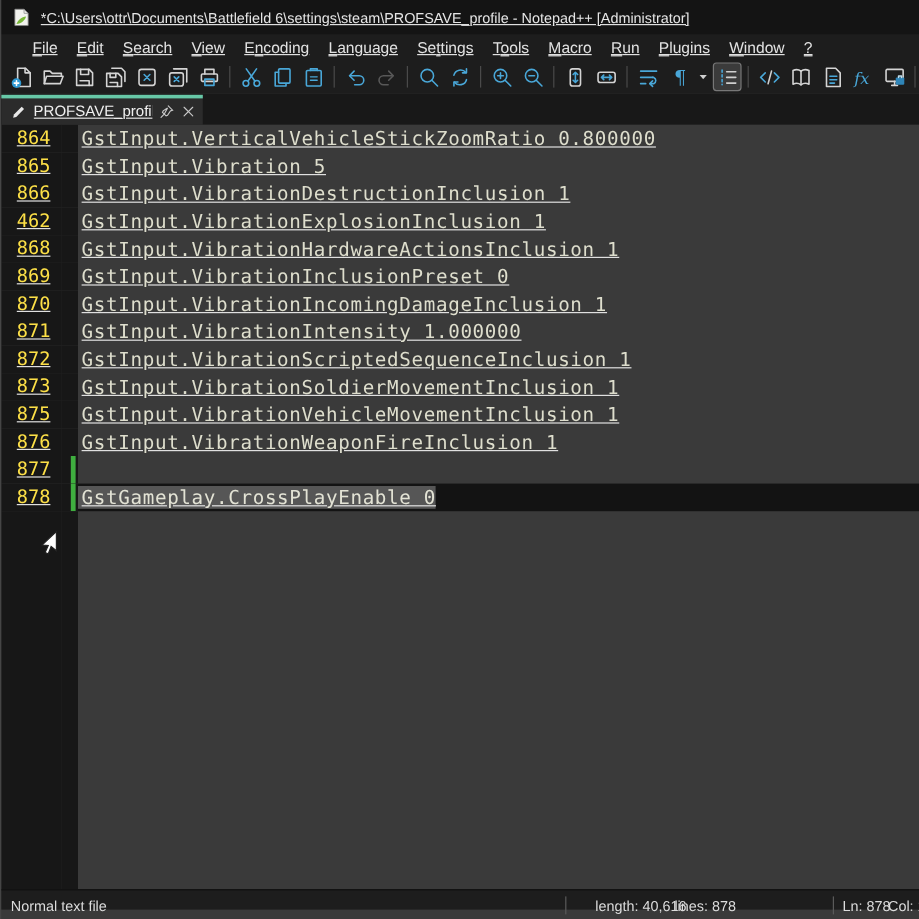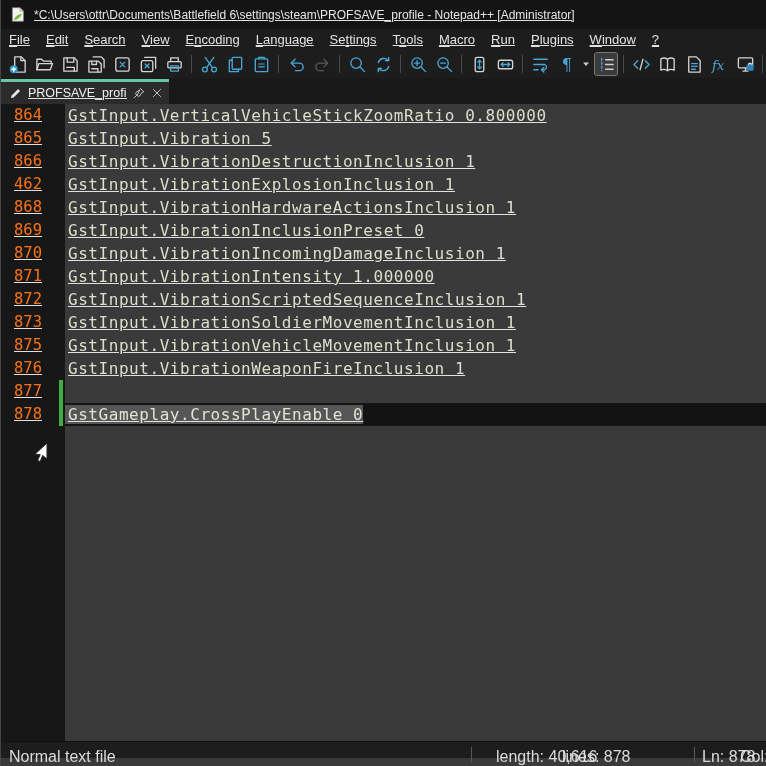--- a/index.html
+++ b/index.html
@@ -7,21 +7,21 @@
   .window {
     position:relative; width:766px; height:766px; overflow:hidden;
     background:#3a3a3a; font-family:"Liberation Sans", sans-serif;
     color:#e0e0e0; border-left:1px solid #454545;text-decoration:underline;
   }
   
   .titlebar { height:29px; background:#141414; display:flex; align-items:center; padding:0 8px; }
   .app-icon { width:17px; height:17px; margin-right:8px; flex:0 0 auto; }
   .title-text { font-size:12px; color:#e6e6e6; white-space:nowrap; }
   
-  .menubar { height:21px; background:#1d1d1d; display:flex; align-items:center; padding-left:0; }
+  .menubar { height:21px; background:#1d1d1d; display:flex; align-items:center; padding-left:18px; }
   .menu-item { font-size:13px; color:#e2e2e2; padding:2px 8px; cursor:default; }
   .menu-item u { text-decoration:underline; text-underline-offset:2px; }
   
   .toolbar { height:28px; background:#1d1d1d; display:flex; align-items:center; padding-left:5px; gap:2px; overflow:hidden; }
   .tb-btn { width:24px; height:24px; background:transparent; border:1px solid transparent; border-radius:3px;
             display:flex; align-items:center; justify-content:center; padding:0; flex:0 0 auto; }
   .tb-btn svg { width:19px; height:19px; fill:none; stroke:currentColor; stroke-width:1.4; stroke-linecap:round; stroke-linejoin:round; }
   .tb-btn.caret-btn { width:12px; }
   .tb-btn.caret-btn svg { width:10px; height:10px; }
   .tone-white { color:#d4d4d4; }
@@ -35,32 +35,32 @@
   .tab { height:25px; width:168px; background:#2b2b2b; border-top:3px solid #67c8a7;
          display:flex; align-items:center; padding:0 6px 0 8px; gap:6px; }
   .tab-modified svg { width:13px; height:13px; display:block; }
   .tab-label { font-size:12.5px; color:#f0f0f0; flex:1; white-space:nowrap; overflow:hidden; }
   .tab-pin svg, .tab-close svg { width:12px; height:12px; display:block; stroke:#c8c8c8; fill:none; stroke-width:1.6; stroke-linecap:round; }
   
   .editor { position:relative; height:637px; background:#3a3a3a; display:flex; flex-direction:column;
             font-family:"DejaVu Sans Mono", monospace; font-size:16px; letter-spacing:0.55px; overflow:hidden; }
   .row { display:flex; height:23px; flex:0 0 auto; }
   .row.filler { flex:1 1 auto; height:auto; }
-  .ln-num { width:50px; flex:0 0 auto; background:#171717; color:#f97316; text-align:right;
+  .ln-num { width:50px; flex:0 0 auto; background:#171717; color:#fde047; text-align:right;
             padding-right:9px; line-height:23px; font-size:15.5px; letter-spacing:0; }
   .ln-marker { width:14px; flex:0 0 auto; background:#171717; position:relative; }
   .ln-marker.changed::after { content:""; position:absolute; left:8px; top:0; width:4px; height:23px; background:#3fae3f; }
   .ln-text { flex:1 1 auto; color:#dedecd; line-height:23px; white-space:pre; padding-left:3px; }
   .row.caret .ln-text { background:#131313; padding-left:0; }
   .sel { background:#565656; color:#e3e3d5; padding-left:3px; }
   
   .mouse-cursor { position:absolute; left:31px; top:338px; width:17px; height:22px; pointer-events:none; }
   
   .statusbar { position:relative; height:17px; background:#1d1d1d; border-top:1px solid #101010;
-               font-size:16px; color:#dcdcdc; }
+               font-size:12px; color:#dcdcdc; }
   .statusbar span { position:absolute; top:6px; white-space:nowrap; }
   .st-sep { width:1px; height:15px; background:#5a5a5a; top:5px !important; }
   #st-doctype { left:8px; }
   #st-sep1 { left:470px; }
   #st-length { left:479px;padding-left:16px; }
   #st-lines { left:561px; }
   #st-sep2 { left:693px; }
   #st-ln { left:701px; }
   #st-col { left:739px; }
   .hidden-defs { position:absolute; width:0; height:0; overflow:hidden; }

